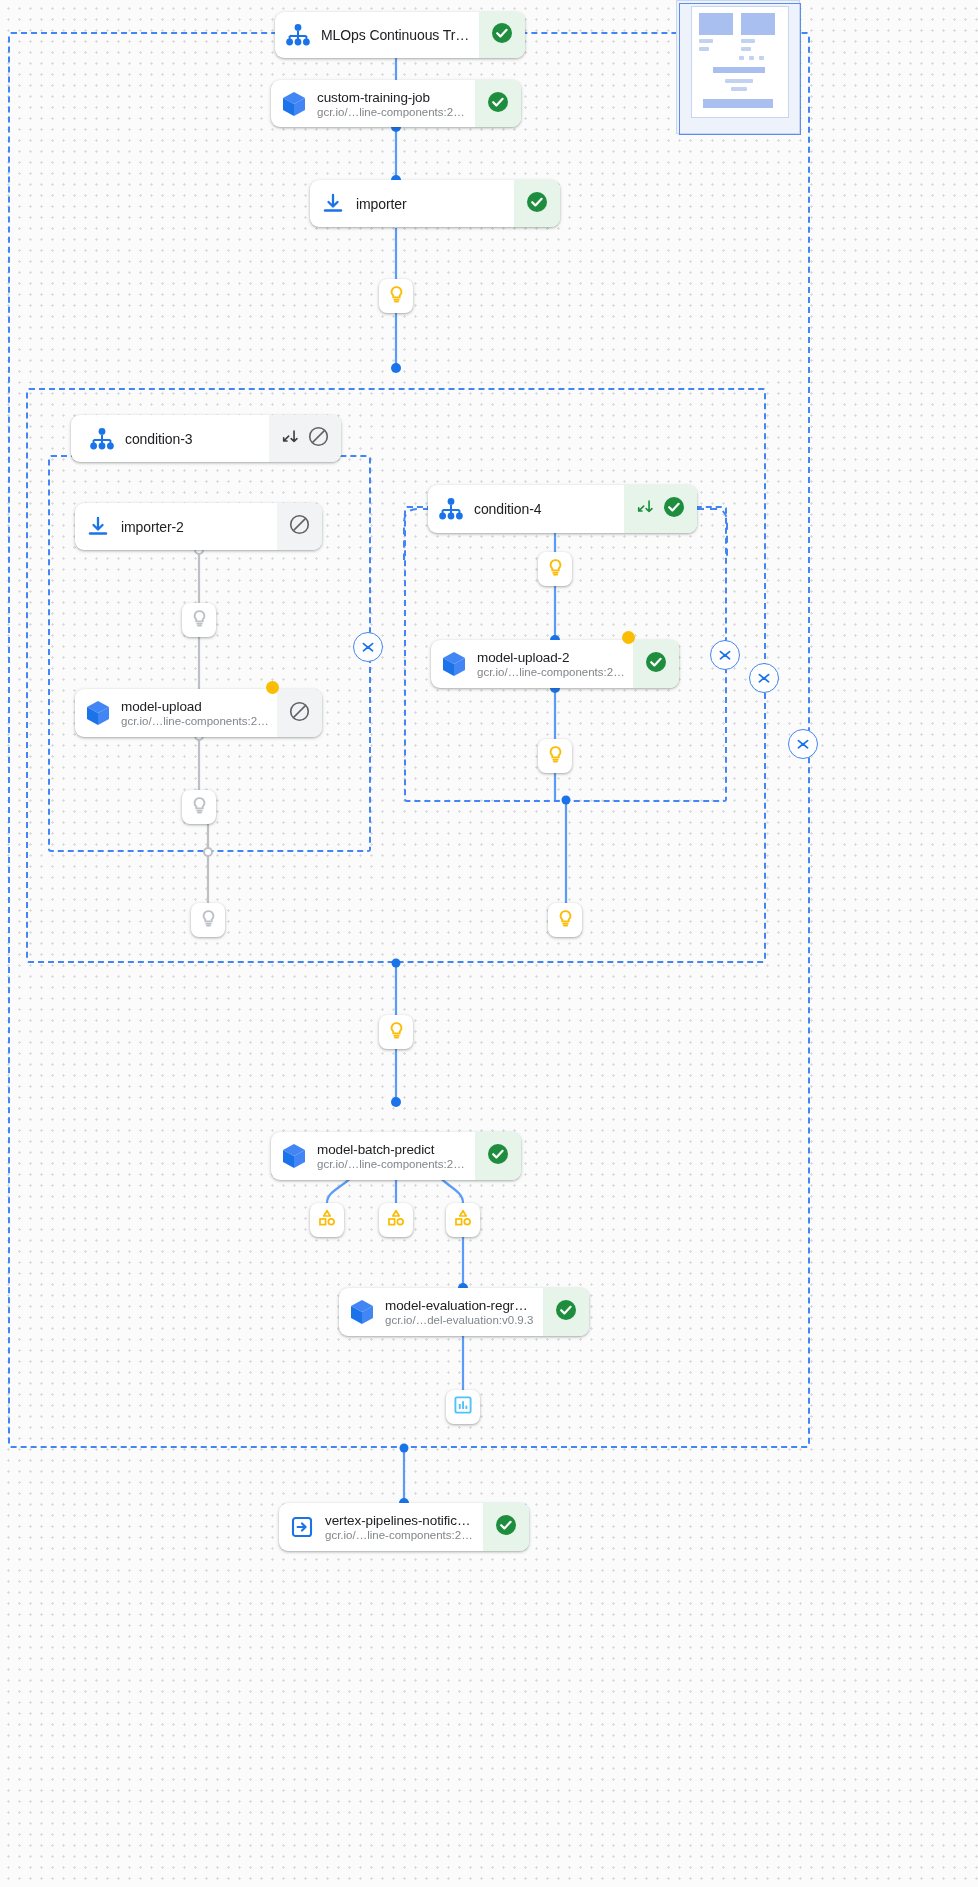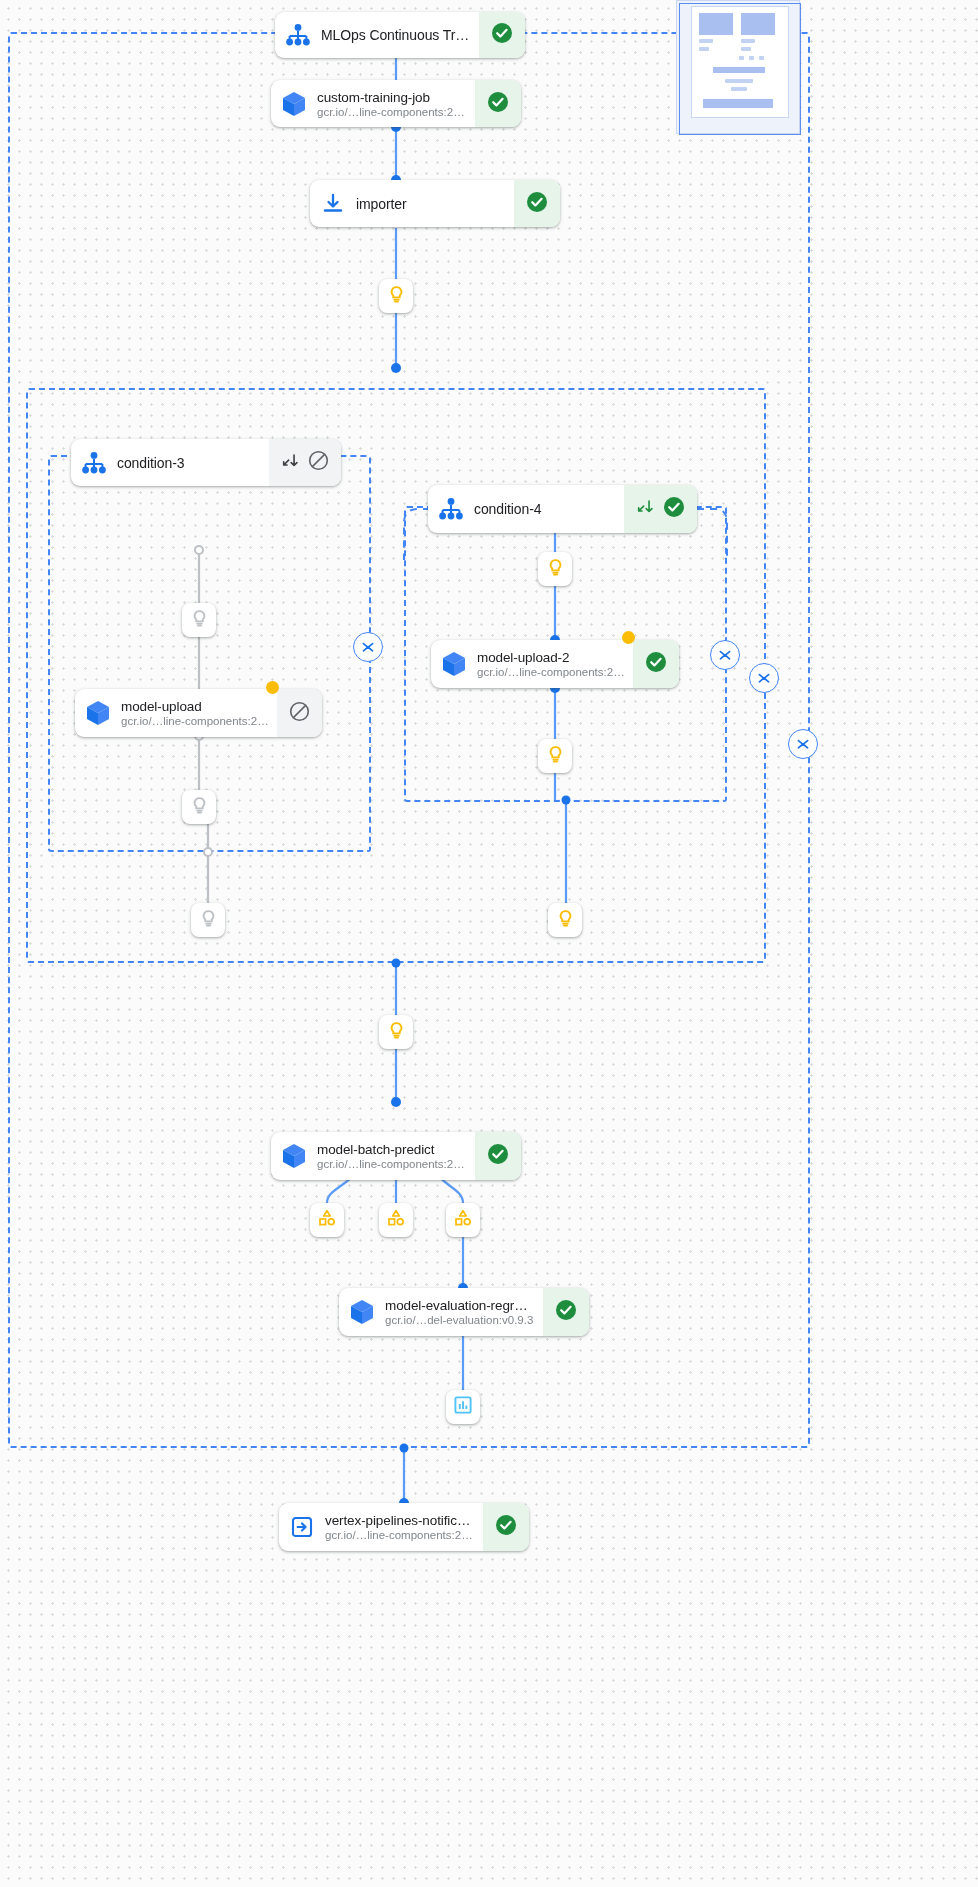--- a/index.html
+++ b/index.html
@@ -262,21 +262,21 @@
   <div class="snode" style="left:379px;top:279px;">
     <span>
       <svg width="19" height="19" viewBox="0 0 20 20">
         <path d="M10 2.2 A5 5 0 0 0 6.6 11 L6.6 13 L13.4 13 L13.4 11 A5 5 0 0 0 10 2.2 Z" fill="none" stroke="#fbbc04" stroke-width="1.9"></path>
         <path d="M7.6 15.4 L12.4 15.4 M8.3 17.4 L11.7 17.4" stroke="#fbbc04" stroke-width="1.9" stroke-linecap="round"></path>
       </svg>
     </span>
   </div>
 
 
-  <div class="node" style="left:71px;top:439px;width:270px;height:47px;">
+  <div class="node" style="left:71px;top:415px;width:270px;height:47px;padding-left:8px;">
     <div class="ic">
       <svg width="26" height="22" viewBox="0 0 26 22">
         <circle cx="13" cy="3.4" r="3.4" fill="#1a73e8"></circle>
         <path d="M13 6.8 L13 12 M4.6 12 L21.4 12 M4.6 12 L4.6 15 M13 12 L13 15 M21.4 12 L21.4 15" stroke="#1a73e8" stroke-width="2" fill="none"></path>
         <circle cx="4.6" cy="18" r="3.4" fill="#1a73e8"></circle>
         <circle cx="13" cy="18" r="3.4" fill="#1a73e8"></circle>
         <circle cx="21.4" cy="18" r="3.4" fill="#1a73e8"></circle>
       </svg>
     </div>
     <div class="txt">
@@ -291,20 +291,39 @@
       </span>
       <span>
         <svg width="21" height="21" viewBox="0 0 22 22">
           <circle cx="11" cy="11" r="9.2" fill="none" stroke="#5f6368" stroke-width="1.7"></circle>
           <path d="M4.6 17.4 L17.4 4.6" stroke="#5f6368" stroke-width="1.7"></path>
         </svg>
       </span>
     </div>
   </div>
 
+  <div class="node" style="left:75px;top:503px;width:247px;height:47px;">
+    <div class="ic">
+      <svg width="24" height="24" viewBox="0 0 24 24">
+        <path d="M12 3 L12 14 M7.5 10 L12 14.5 L16.5 10" stroke="#1a73e8" stroke-width="2.3" fill="none" stroke-linecap="round" stroke-linejoin="round"></path>
+        <path d="M4 18.5 L20 18.5" stroke="#1a73e8" stroke-width="2.4" stroke-linecap="round"></path>
+      </svg>
+    </div>
+    <div class="txt">
+      <div class="title plain">importer-2</div>
+    </div>
+    <div class="status plainbg">
+      <span>
+        <svg width="21" height="21" viewBox="0 0 22 22">
+          <circle cx="11" cy="11" r="9.2" fill="none" stroke="#5f6368" stroke-width="1.7"></circle>
+          <path d="M4.6 17.4 L17.4 4.6" stroke="#5f6368" stroke-width="1.7"></path>
+        </svg>
+      </span>
+    </div>
+  </div>
 
   <div class="snode" style="left:182px;top:603px;">
     <span>
       <svg width="19" height="19" viewBox="0 0 20 20">
         <path d="M10 2.2 A5 5 0 0 0 6.6 11 L6.6 13 L13.4 13 L13.4 11 A5 5 0 0 0 10 2.2 Z" fill="none" stroke="#bdc1c6" stroke-width="1.9"></path>
         <path d="M7.6 15.4 L12.4 15.4 M8.3 17.4 L11.7 17.4" stroke="#bdc1c6" stroke-width="1.9" stroke-linecap="round"></path>
       </svg>
     </span>
   </div>
 

